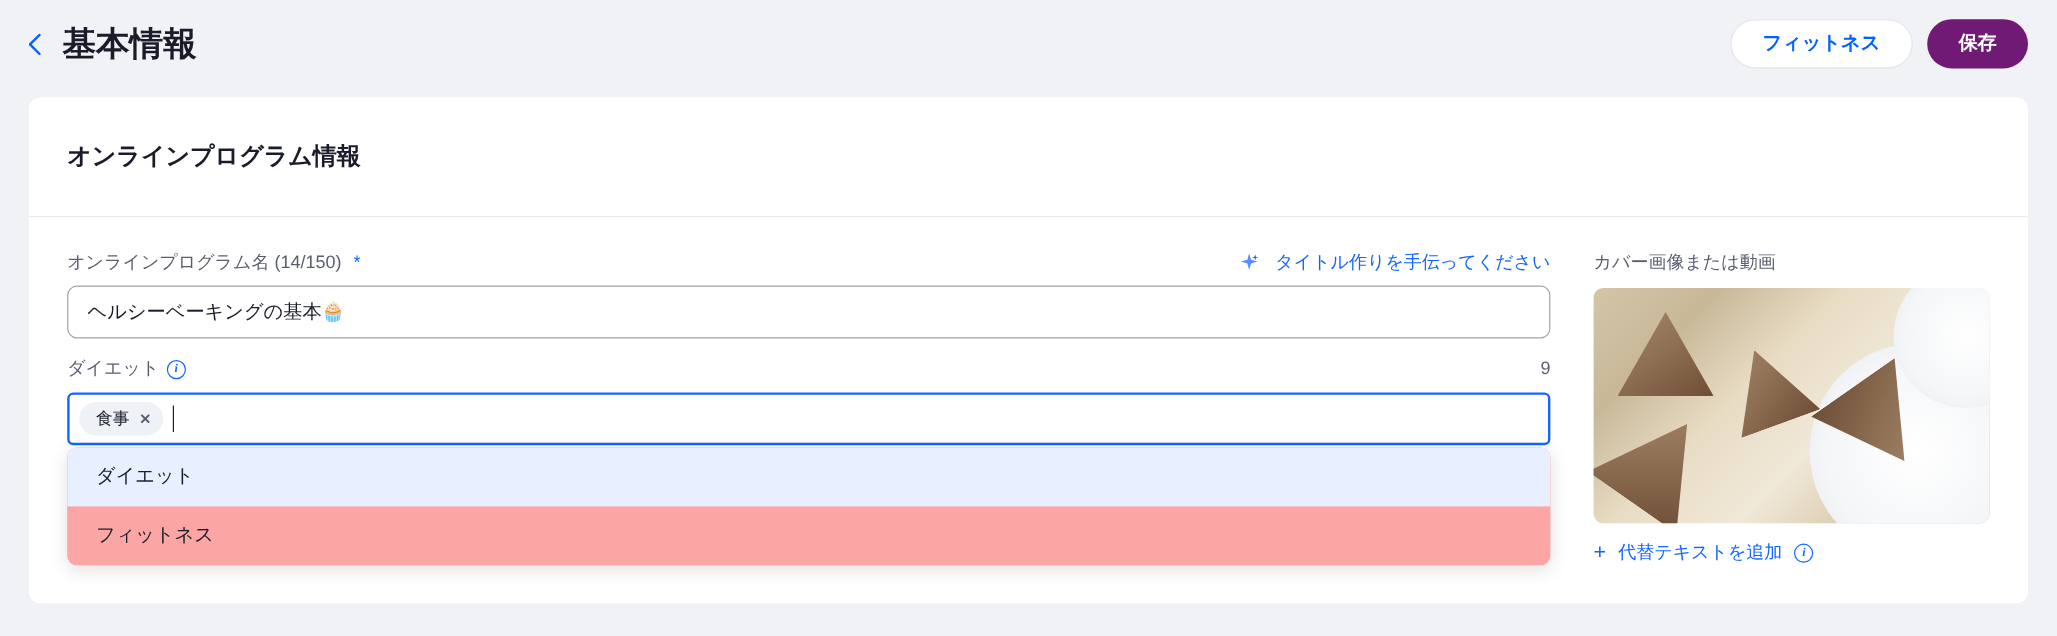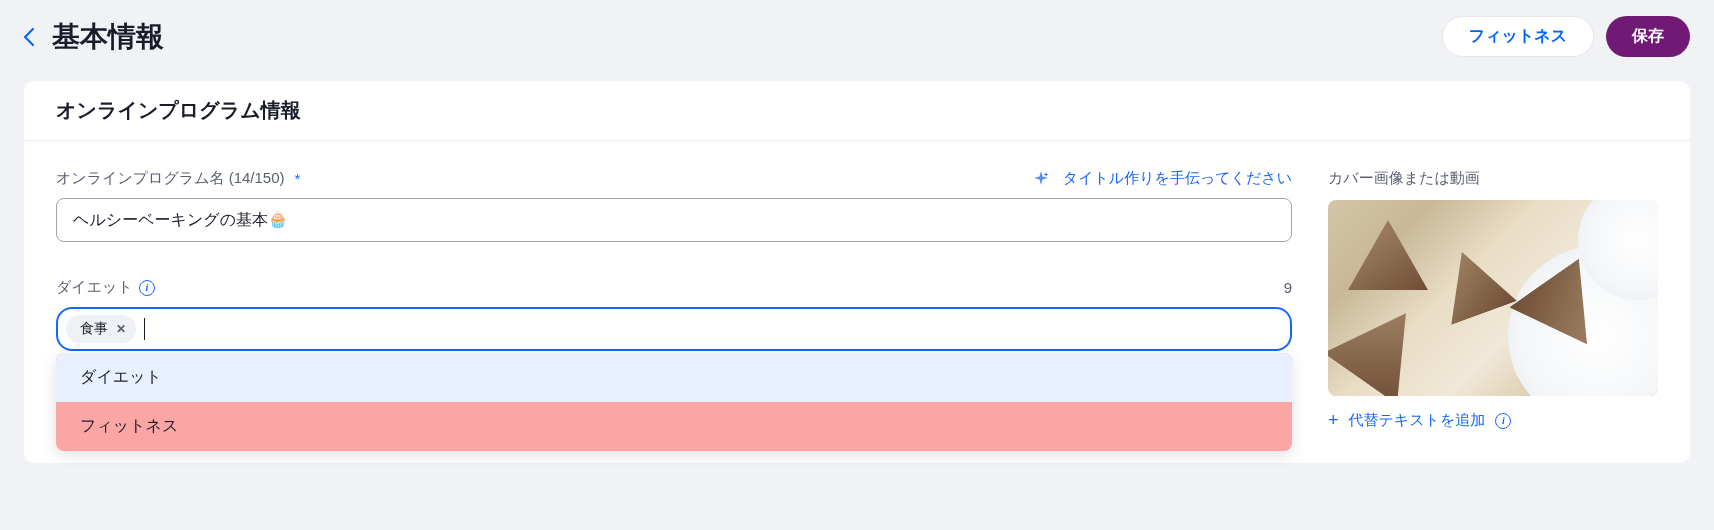--- a/index.html
+++ b/index.html
@@ -69,21 +69,21 @@
     }
     
     .panel {
       background: #fff;
       margin: 8px 24px 24px 24px;
       border-radius: 10px;
       overflow: visible;
     }
     
     .panel-header {
-      padding: 16px 32px;
+      padding: 36px 32px;
       border-bottom: 1px solid #e8eaed;
     }
     
     .panel-heading {
       font-size: 20px;
       font-weight: 700;
       color: #1a1d29;
     }
     
     .panel-body {
@@ -96,21 +96,21 @@
       flex: 1;
       min-width: 0;
     }
     
     .cover-col {
       width: 330px;
       flex-shrink: 0;
     }
     
     .field {
-      margin-bottom: 36px;
+      margin-bottom: 16px;
       position: relative;
     }
     
     .field-label-row {
       display: flex;
       align-items: center;
       justify-content: space-between;
       margin-bottom: 10px;
     }
     
@@ -167,21 +167,21 @@
       border-radius: 8px;
       padding: 12px 16px;
       font-size: 16px;
       color: #1a1d29;
       outline: none;
     }
     
     .tag-input {
       width: 100%;
       border: 2px solid #1566ff;
-      border-radius: 16px;
+      border-radius: 5px;
       padding: 6px 8px;
       display: flex;
       align-items: center;
       gap: 8px;
       background: #fff;
     }
     
     .tag-chip {
       display: inline-flex;
       align-items: center;

